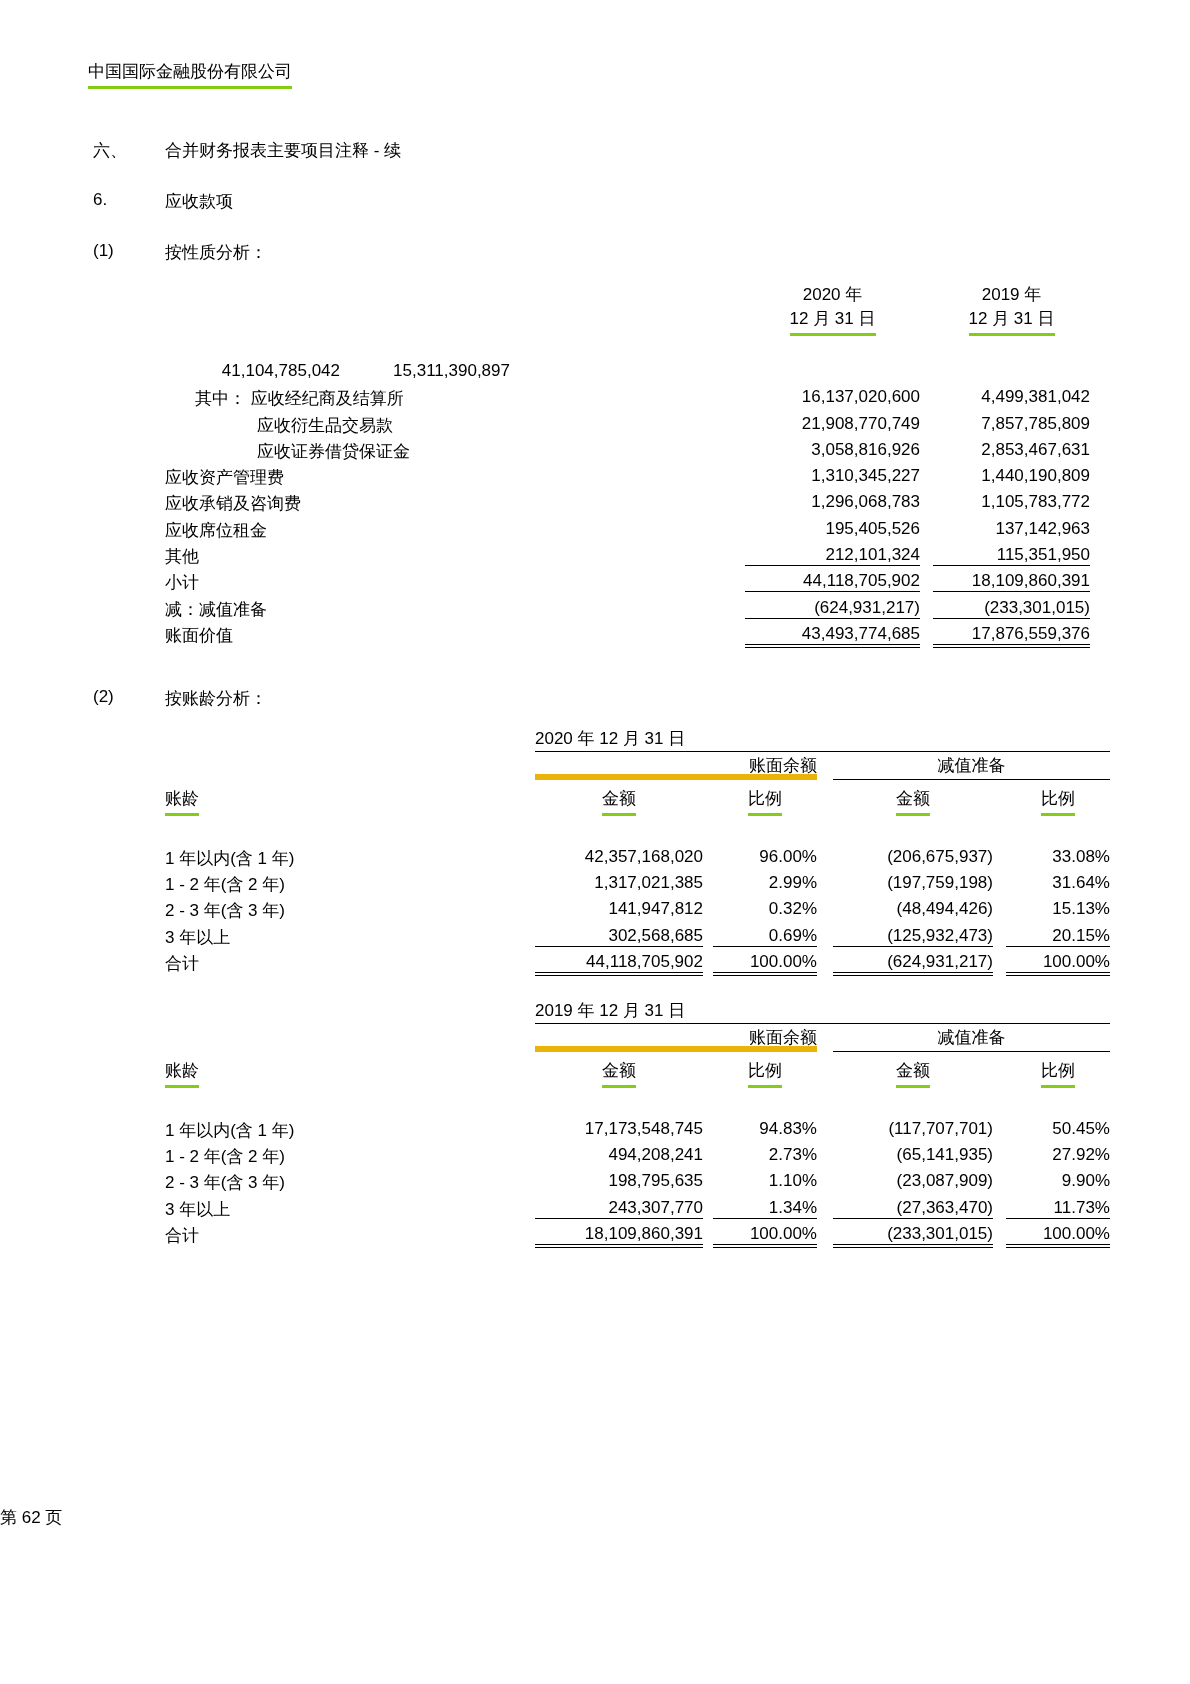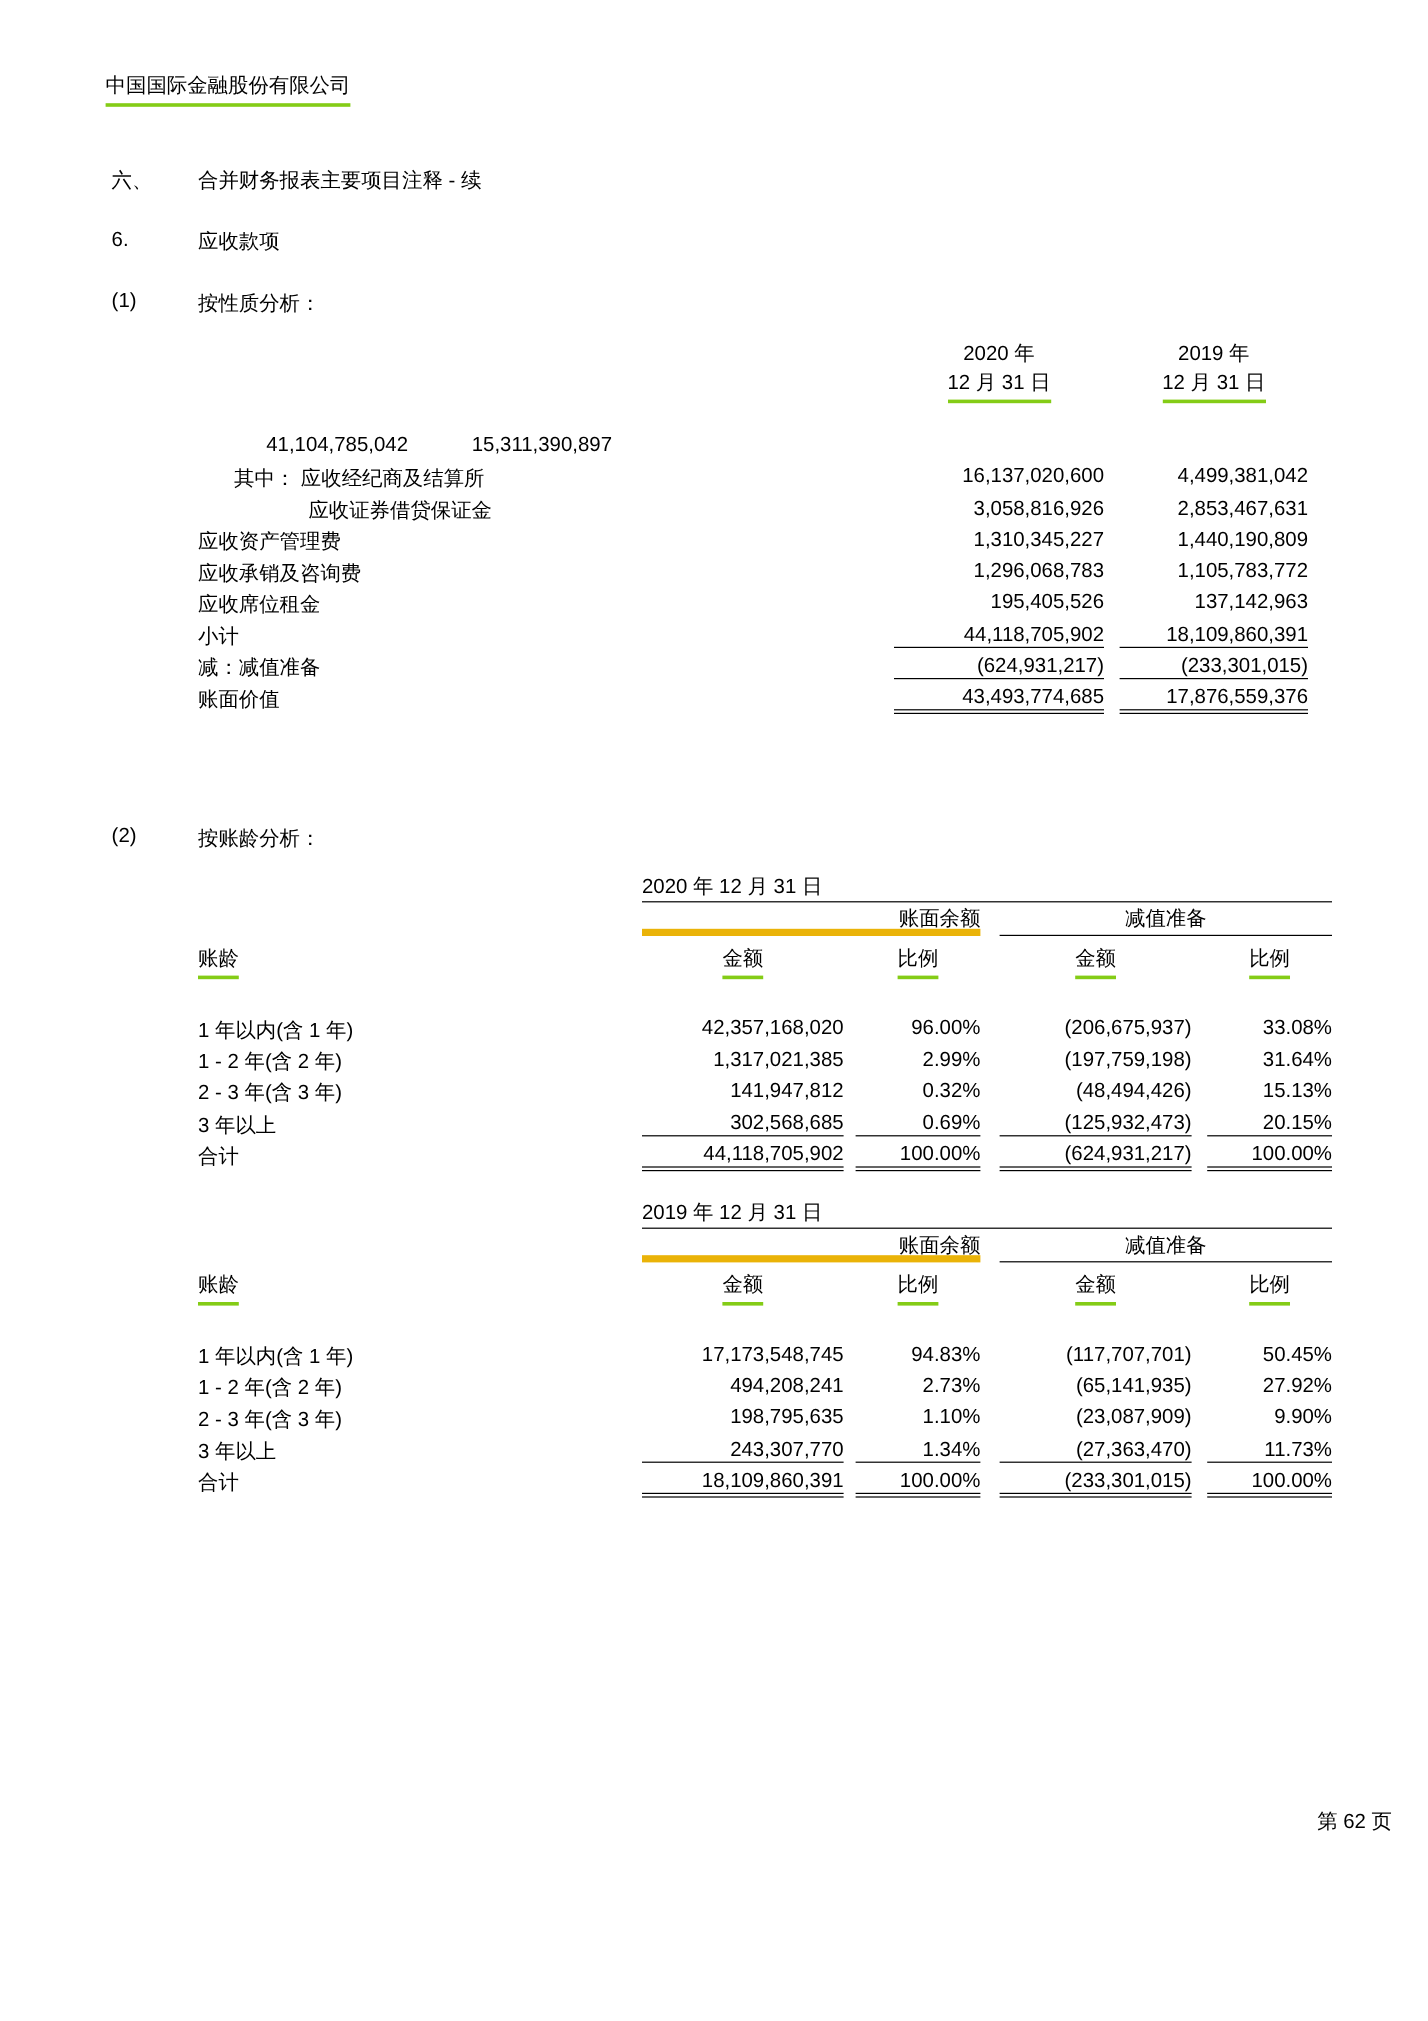--- a/index.html
+++ b/index.html
@@ -43,21 +43,21 @@
   .a-rows{margin-top:33px}
   .arow{display:flex;height:26.2px;align-items:flex-start}
   .c-lbl{flex:1;white-space:nowrap}
   .c-amt{width:168px}
   .c-rat{width:104px;margin-left:10px}
   .c-imp{width:160px;margin-left:16px}
   .c-irat{width:104px;margin-left:13px}
   .a-head .c-amt,.a-head .c-rat,.a-head .c-imp,.a-head .c-irat{text-align:center}
 
   
-  .footer{left:0;top:1506px;width:1160px;text-align:right}
+  .footer{left:0;top:1506px;width:1160px;text-align:left}
 </style>
 </head>
 <body>
 
 <div class="abs" style="left:88px;top:60px">
   <span class="u">中国国际金融股份有限公司</span>
 </div>
 
 <div class="h-no" style="top:139px">六、</div>
 <div class="h-tx" style="top:139px">合并财务报表主要项目注释 - 续</div>
@@ -84,38 +84,48 @@
     <div class="t1row">
       <div class="c2 num">41,104,785,042</div>
       <div class="c3 num">15,311,390,897</div>
     </div>
     <div class="t1row">
       <div class="c1 lbl i1">其中： 应收经纪商及结算所</div>
       <div class="c2 num">16,137,020,600</div>
       <div class="c3 num">4,499,381,042</div>
     </div>
     <div class="t1row">
+      <div class="c1 lbl i2">应收衍生品交易款</div>
+      <div class="c2 num">21,908,770,749</div>
+      <div class="c3 num">7,857,785,809</div>
+    </div>
+    <div class="t1row">
       <div class="c1 lbl i2">应收证券借贷保证金</div>
       <div class="c2 num">3,058,816,926</div>
       <div class="c3 num">2,853,467,631</div>
     </div>
     <div class="t1row">
       <div class="c1 lbl">应收资产管理费</div>
       <div class="c2 num">1,310,345,227</div>
       <div class="c3 num">1,440,190,809</div>
     </div>
     <div class="t1row">
       <div class="c1 lbl">应收承销及咨询费</div>
       <div class="c2 num">1,296,068,783</div>
       <div class="c3 num">1,105,783,772</div>
     </div>
     <div class="t1row">
       <div class="c1 lbl">应收席位租金</div>
       <div class="c2 num">195,405,526</div>
       <div class="c3 num">137,142,963</div>
+    </div>
+    <div class="t1row">
+      <div class="c1 lbl">其他</div>
+      <div class="c2 num bb">212,101,324</div>
+      <div class="c3 num bb">115,351,950</div>
     </div>
     <div class="t1row">
       <div class="c1 lbl">小计</div>
       <div class="c2 num bb">44,118,705,902</div>
       <div class="c3 num bb">18,109,860,391</div>
     </div>
     <div class="t1row">
       <div class="c1 lbl">减：减值准备</div>
       <div class="c2 num bb">(624,931,217)</div>
       <div class="c3 num bb">(233,301,015)</div>

